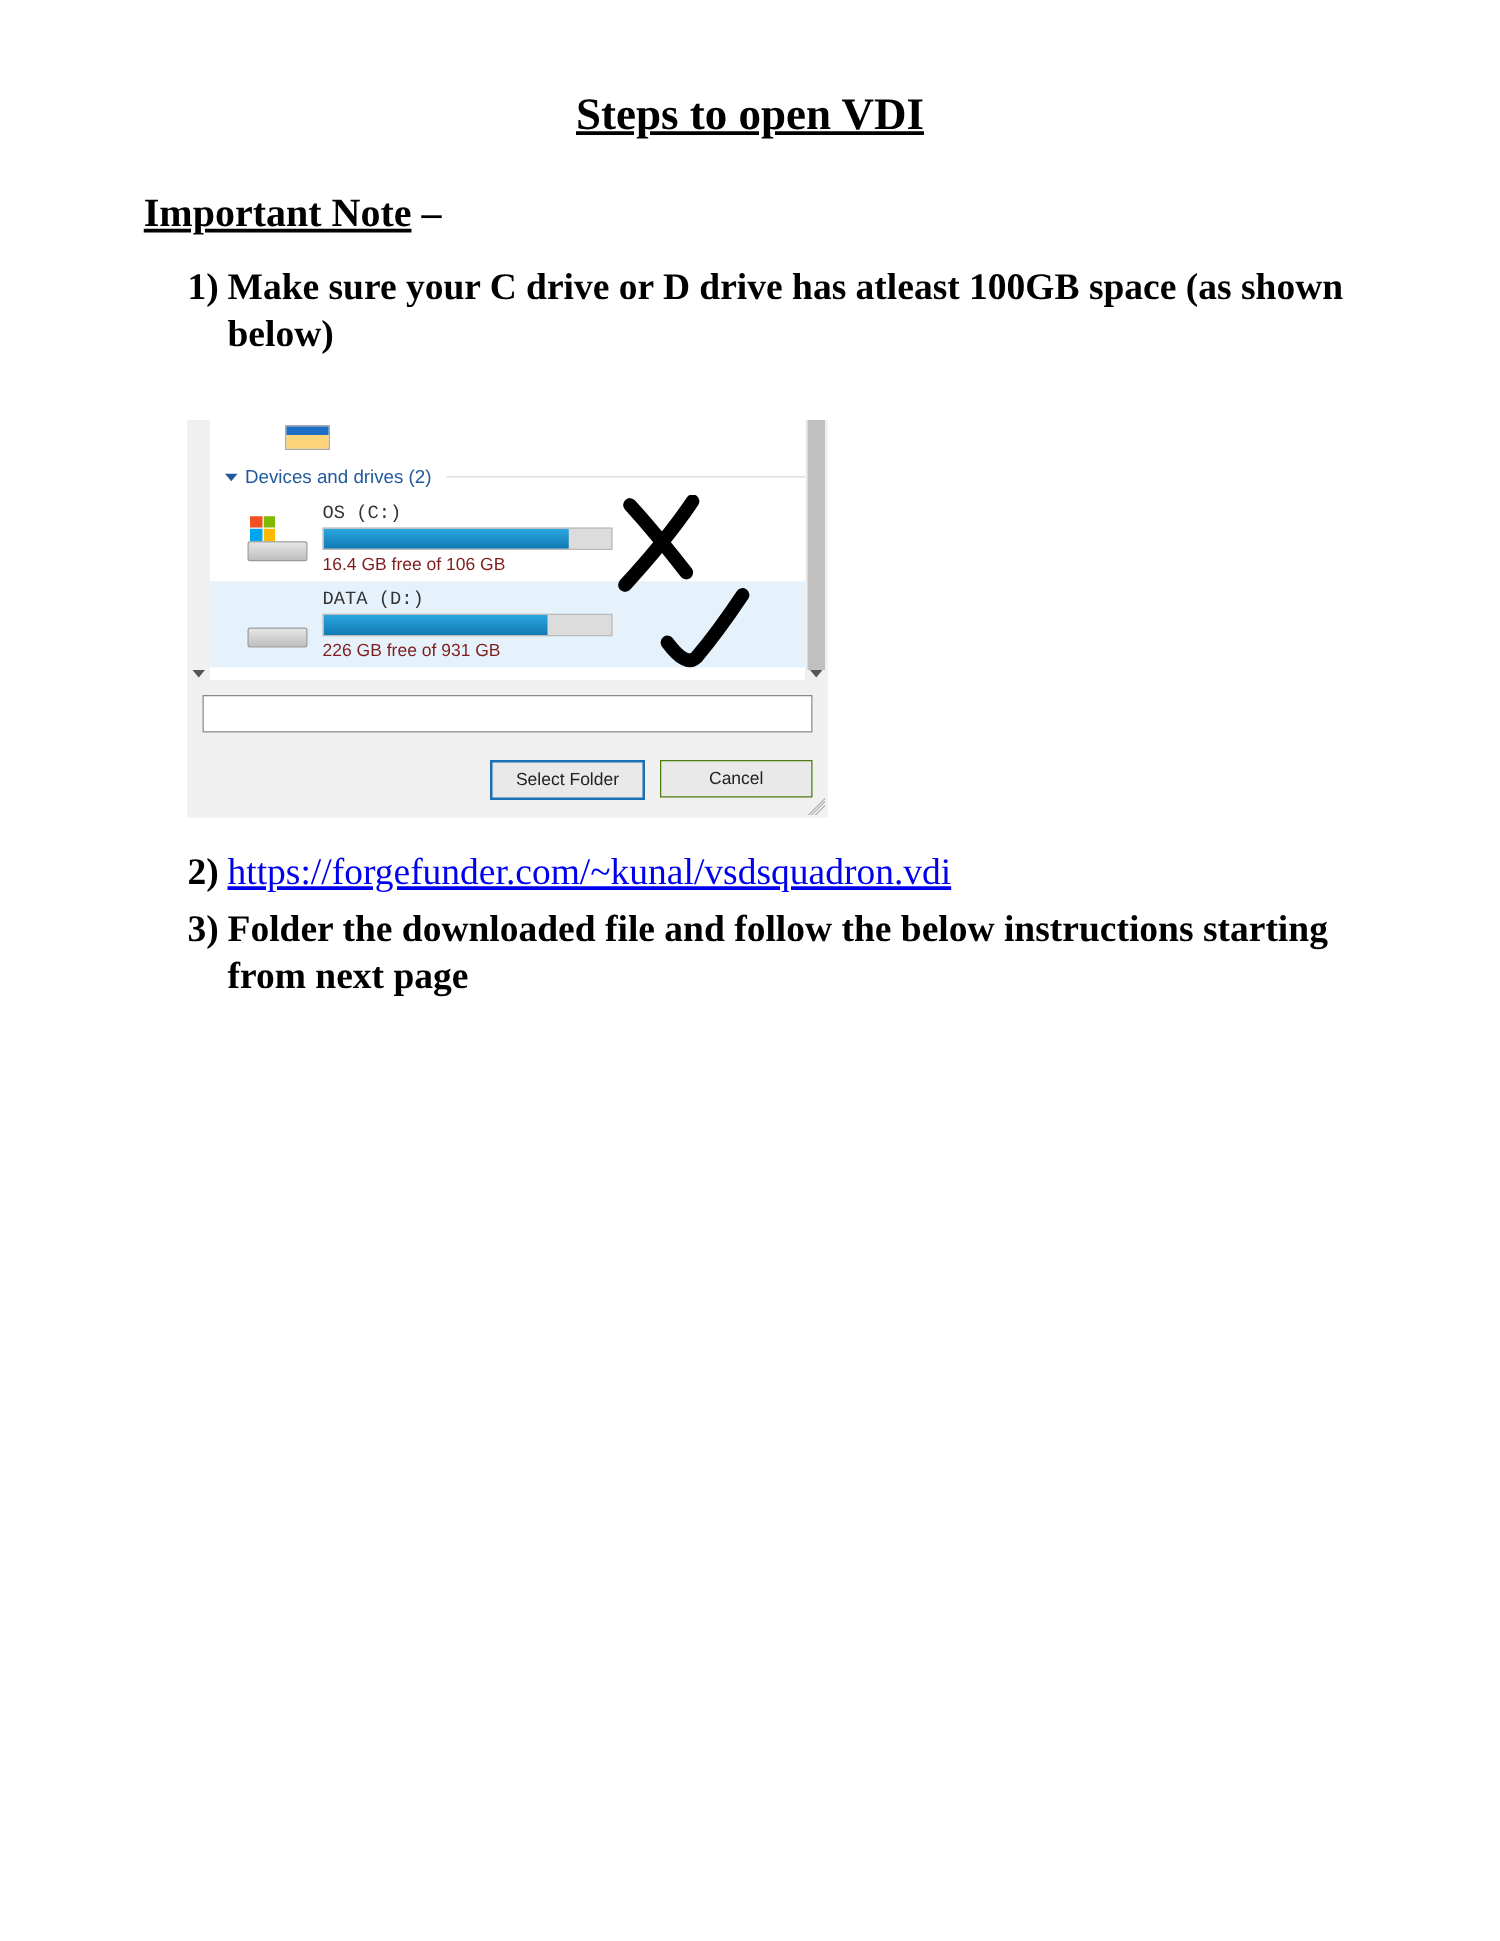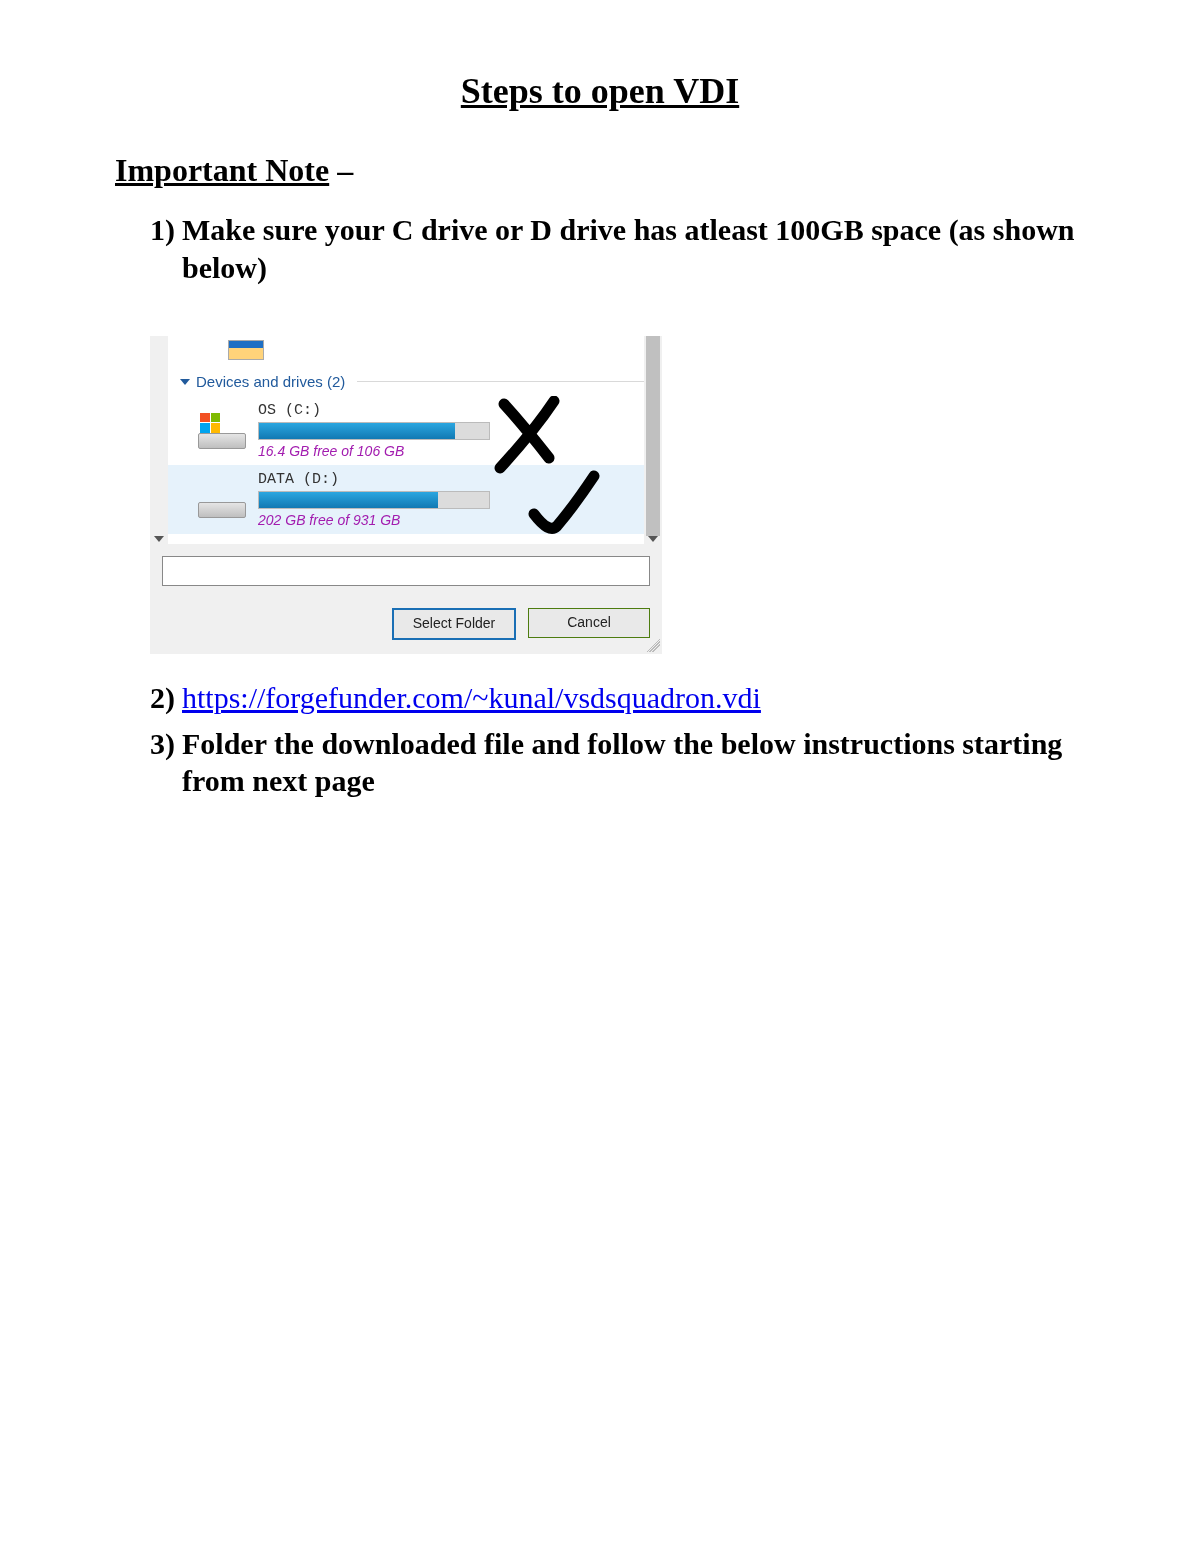--- a/index.html
+++ b/index.html
@@ -191,21 +191,21 @@
     position: relative;
     overflow: hidden;
   }
   .bar .fill {
     position: absolute;
     left: 0; top: 0; bottom: 0;
     background: linear-gradient(#2aa6e0, #1179b3);
   }
   .drive.c .fill { width: 85%; }
   .drive.d .fill { width: 78%; }
-  .drive-free { color: #a21caf; font-size: 14px; font-style: italic; }
+  .drive-free { color: #7f1d1d; font-size: 14px; }
 
   
   .marks {
     position: absolute;
     right: 40px;
     top: 60px;
     width: 110px; height: 140px;
     pointer-events: none;
   }
   .marks svg { width: 100%; height: 100%; }
@@ -313,21 +313,21 @@
 
         <div class="drive d selected">
           <div class="drive-icon">
             <div class="disk"></div>
           </div>
           <div class="drive-info">
             <div class="drive-name">DATA (D:)</div>
             <div class="bar">
                 <div class="fill"></div>
               </div>
-            <div class="drive-free">202 GB free of 931 GB</div>
+            <div class="drive-free">226 GB free of 931 GB</div>
           </div>
         </div>
 
         <div class="marks">
           <svg viewBox="0 0 110 140">
             <path d="M10 8 Q30 30 55 62 M60 5 Q40 35 6 72" stroke="#000" stroke-width="11" fill="none" stroke-linecap="round"></path>
             <path d="M40 118 Q55 138 63 130 Q80 110 100 80" stroke="#000" stroke-width="11" fill="none" stroke-linecap="round"></path>
           </svg>
         </div>
       </div>

